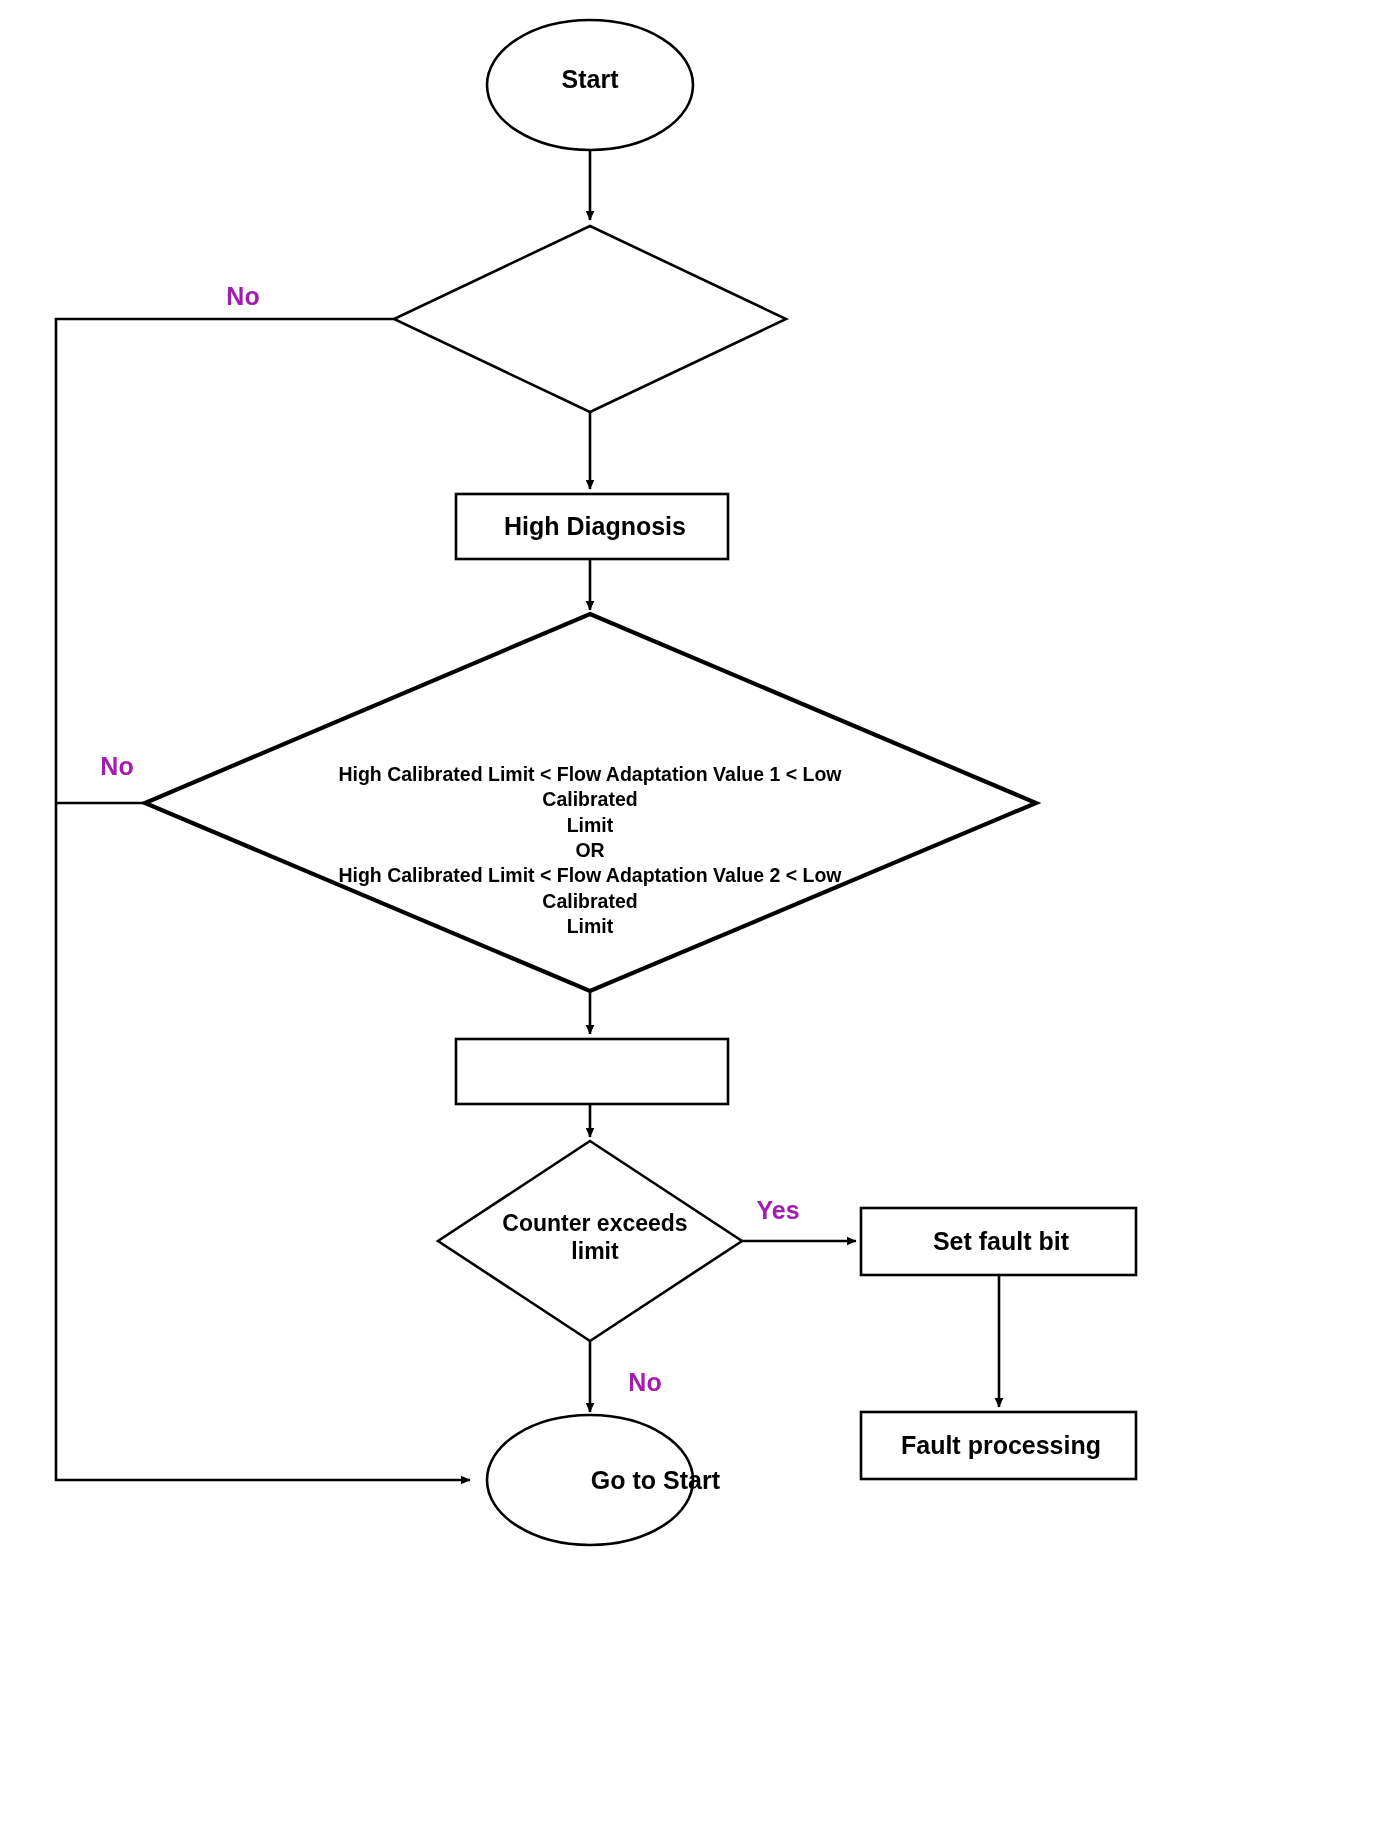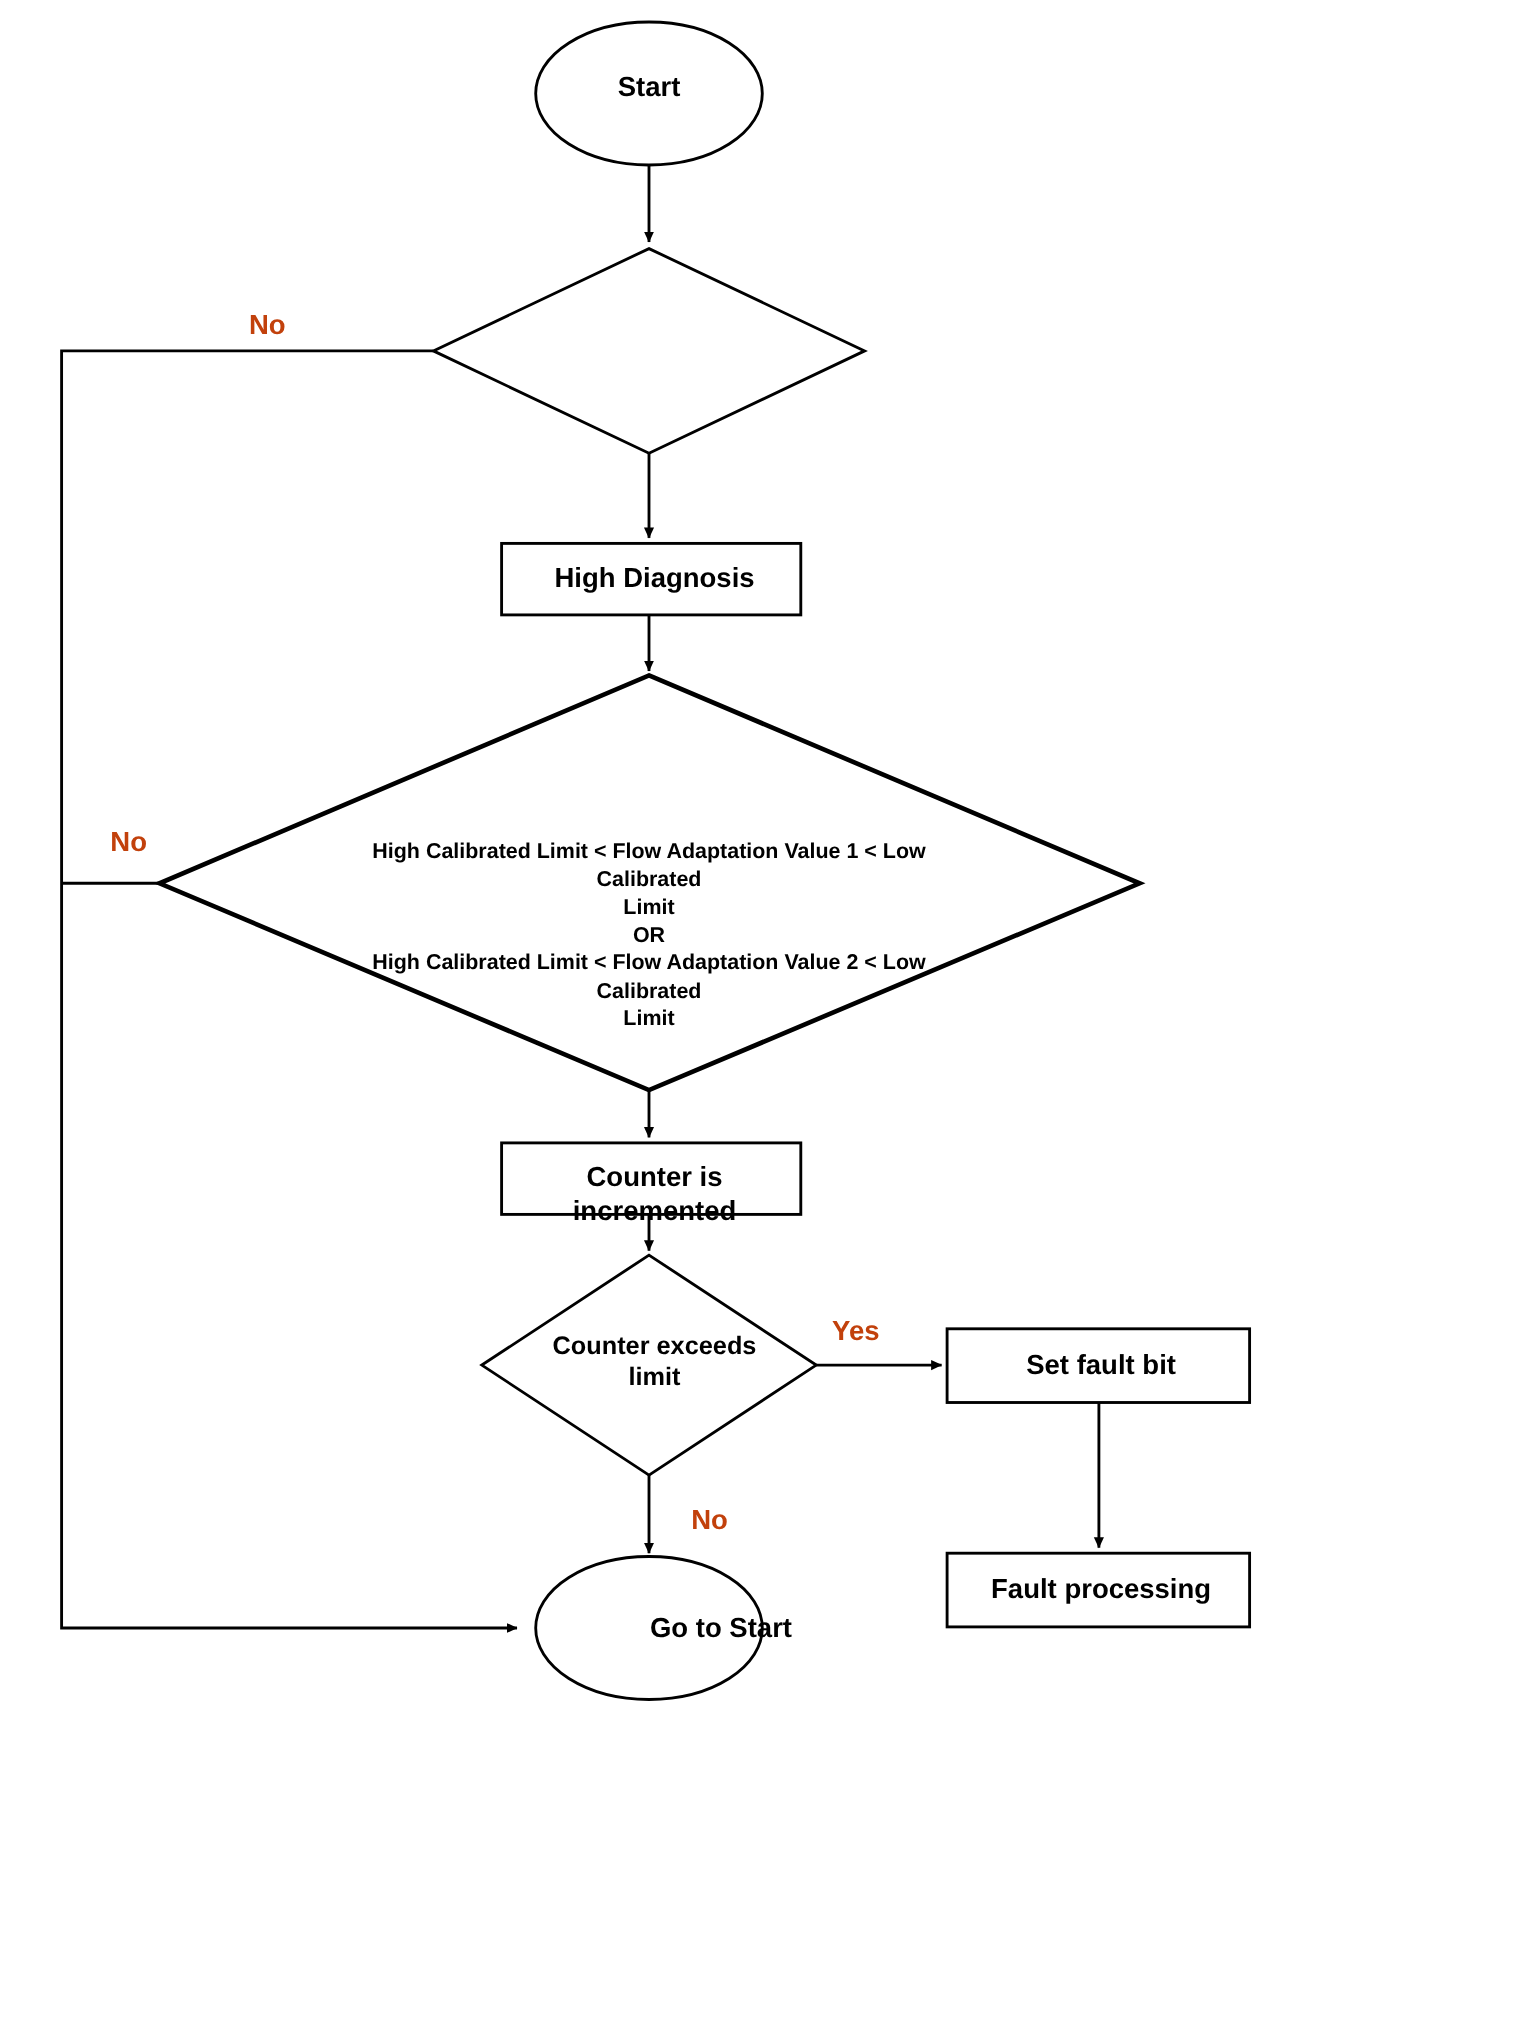--- a/index.html
+++ b/index.html
@@ -30,21 +30,21 @@
     position: absolute;
     color: #000000;
     font-weight: bold;
     text-align: center;
     line-height: 1.22;
     white-space: pre-line;
     pointer-events: none;
   }
   .edge-label {
     position: absolute;
-    color: #c2410c;
+    color: #a21caf;
     font-weight: bold;
     text-align: center;
   }
 
   
   .lbl-start        { left: 455px; top: 64px;   width: 270px; font-size: 25px; }
   .lbl-monitoring   { left: 420px; top: 287px;  width: 350px; font-size: 23px; }
   .lbl-startdiag    { left: 456px; top: 511px;  width: 278px; font-size: 25px; }
   .lbl-bigcond      { left: 290px; top: 762px;  width: 600px; font-size: 19.5px; line-height: 1.30; }
   .lbl-counterinc   { left: 456px; top: 1055px; width: 278px; font-size: 25px; }
@@ -109,21 +109,20 @@
     <line x1="999" y1="1275" x2="999" y2="1407" stroke="#000000" stroke-width="2.6" marker-end="url(#arrow)"></line>
   </svg>
 
   <div class="node-label lbl-start">Start</div>
   <div class="node-label lbl-startdiag">High Diagnosis</div>
   <div class="node-label lbl-bigcond">High Calibrated Limit &lt; Flow Adaptation Value 1 &lt; Low Calibrated
 Limit
 OR
 High Calibrated Limit &lt; Flow Adaptation Value 2 &lt; Low Calibrated
 Limit</div>
-  <div class="node-label lbl-counterinc">Counter is incremented</div>
   <div class="node-label lbl-counterlim">Counter exceeds
 limit</div>
   <div class="node-label lbl-gotostart">Go to Start</div>
   <div class="node-label lbl-setfault">Set fault bit</div>
   <div class="node-label lbl-faultproc">Fault processing</div>
 
   <div class="edge-label lbl-no-1">No</div>
   <div class="edge-label lbl-no-2">No</div>
   <div class="edge-label lbl-yes-1">Yes</div>
   <div class="edge-label lbl-no-3">No</div>

